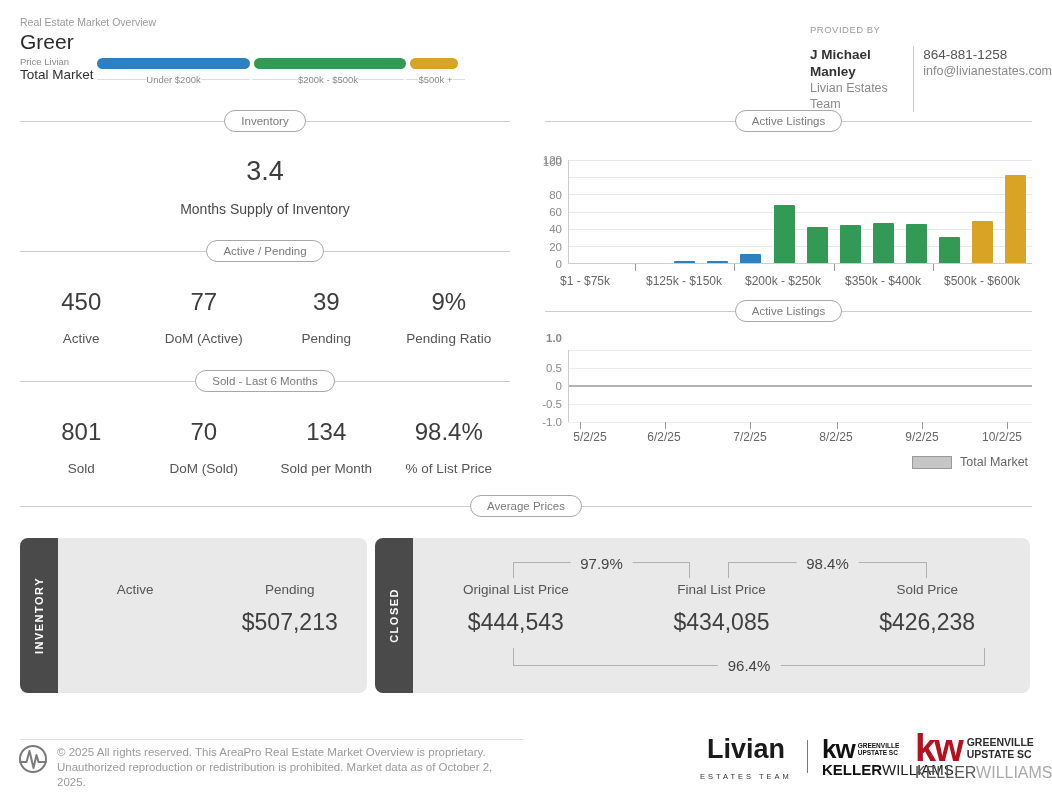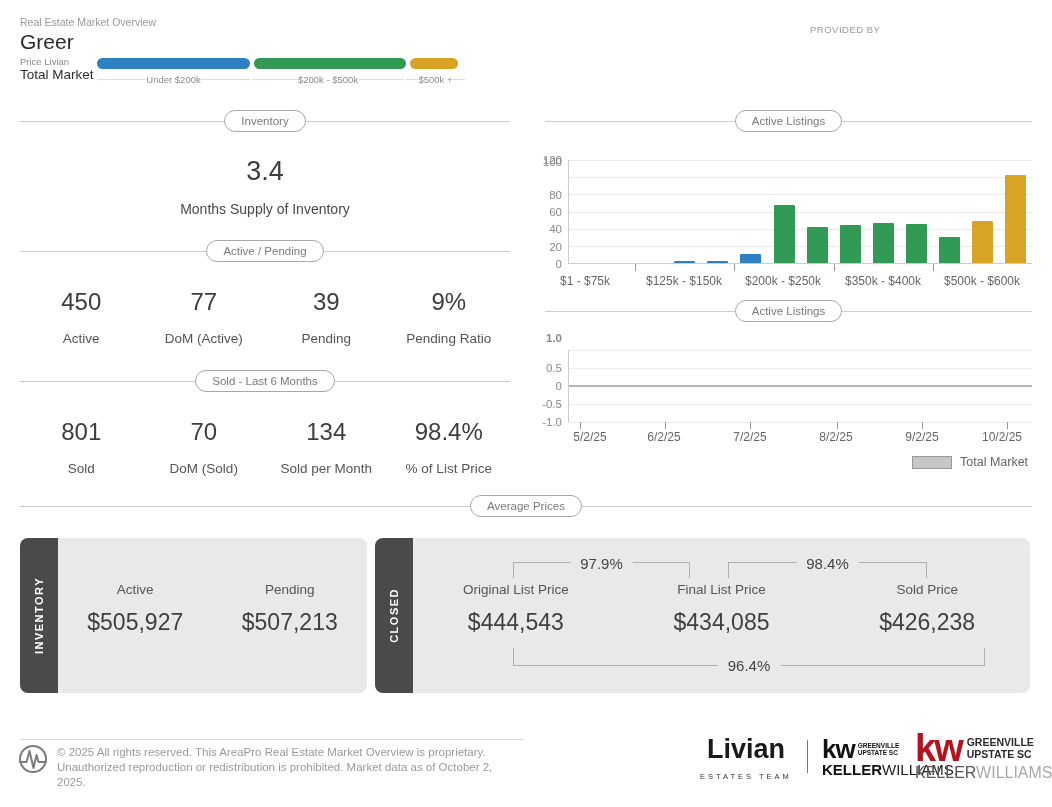--- a/index.html
+++ b/index.html
@@ -140,20 +140,30 @@
     <div class="seg-lab s1">
         <span>$200k - $500k</span>
       </div>
     <div class="seg-lab s2">
         <span>$500k +</span>
       </div>
   </div>
 
   <div class="abs provided">
     <div class="pb-label">PROVIDED BY</div>
+    <div class="pb-grid">
+      <div class="pb-col-l">
+        <div class="pb-name">J Michael Manley</div>
+        <div class="pb-team">Livian Estates Team</div>
+      </div>
+      <div class="pb-col-r">
+        <div class="pb-phone">864-881-1258</div>
+        <div class="pb-email">info@livianestates.com</div>
+      </div>
+    </div>
   </div>
 
   <div class="rule" style="left:20px; top:110px; width:490px;">
     <span class="pill">Inventory</span>
   </div>
   <div class="abs center-val msi-value">3.4</div>
   <div class="abs center-val msi-label">Months Supply of Inventory</div>
 
   <div class="rule" style="left:20px; top:240px; width:490px;">
     <span class="pill">Active / Pending</span>
@@ -312,21 +322,20 @@
     <span class="pill">Average Prices</span>
   </div>
 
   <div class="panel inv">
     <div class="panel-tab" style="background: rgb(74, 74, 74);">
       <span>INVENTORY</span>
     </div>
     <div class="panel-body" style="background: rgb(233, 233, 233);">
       <div class="price-stat">
         <div class="plbl">Active</div>
-        <div class="pval">$505,927</div>
       </div>
       <div class="price-stat">
         <div class="plbl">Pending</div>
         <div class="pval">$507,213</div>
       </div>
     </div>
   </div>
 
   <div class="panel clo">
     <div class="panel-tab" style="background: rgb(74, 74, 74);">

